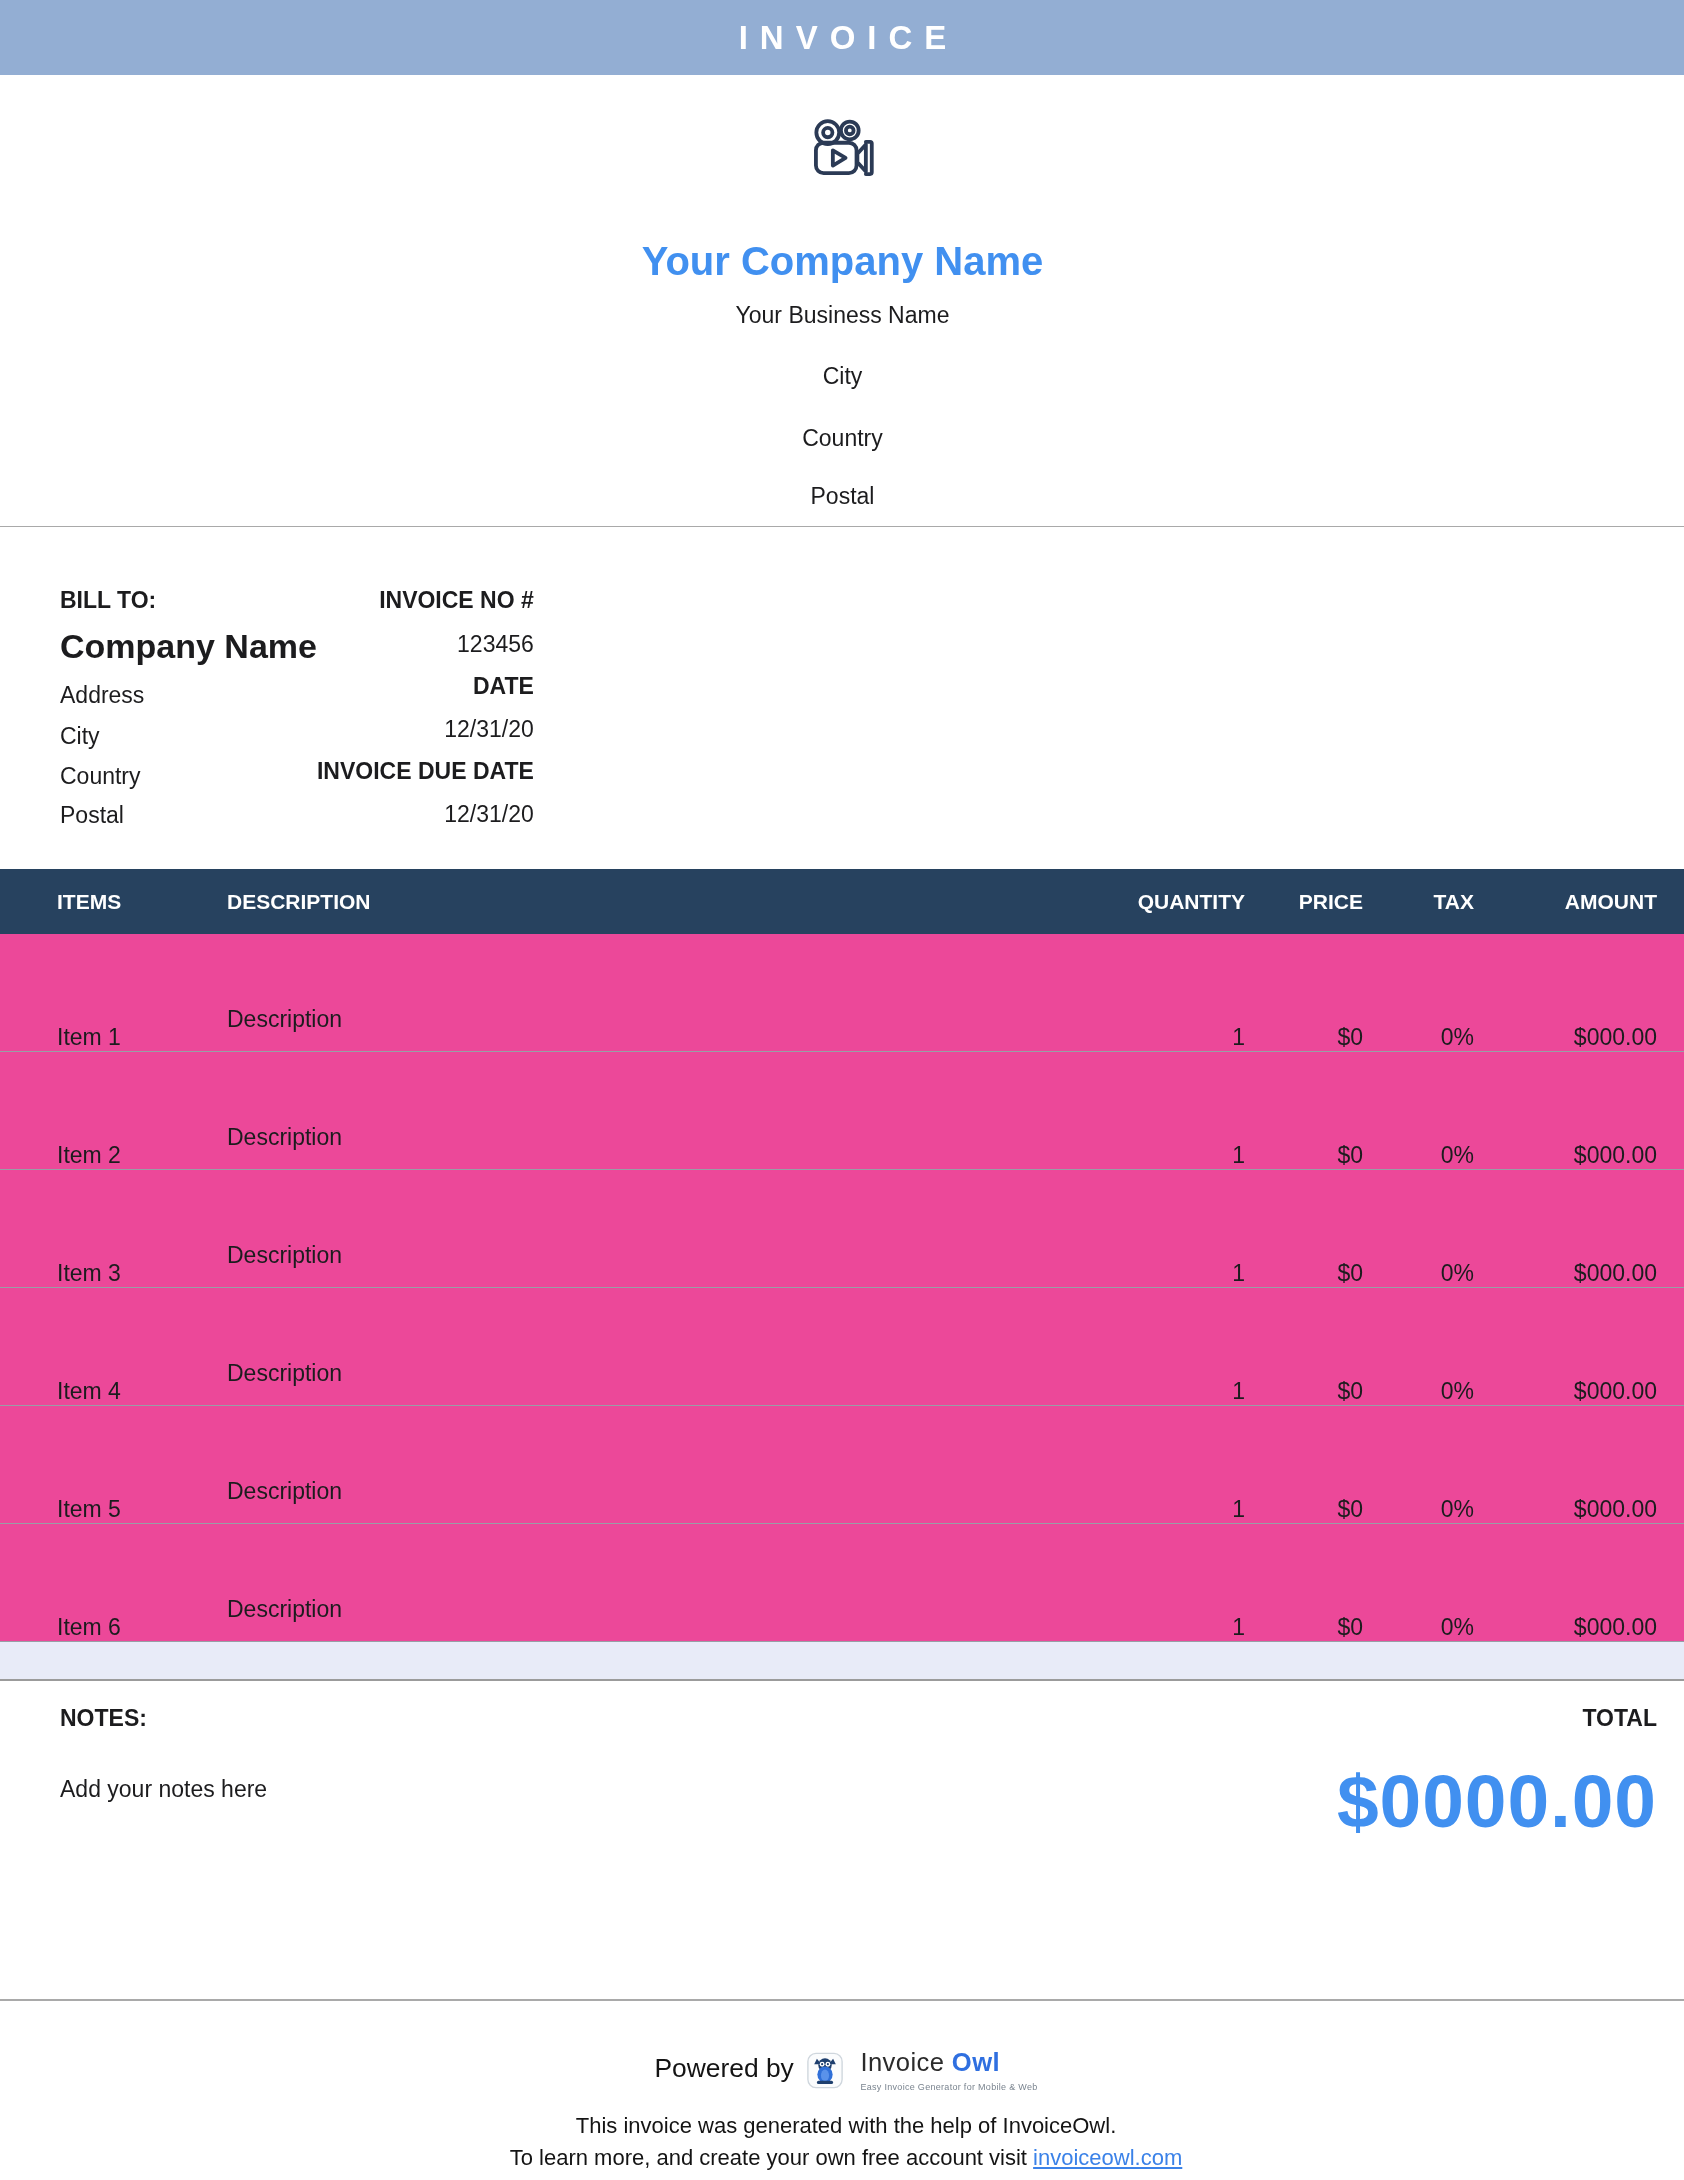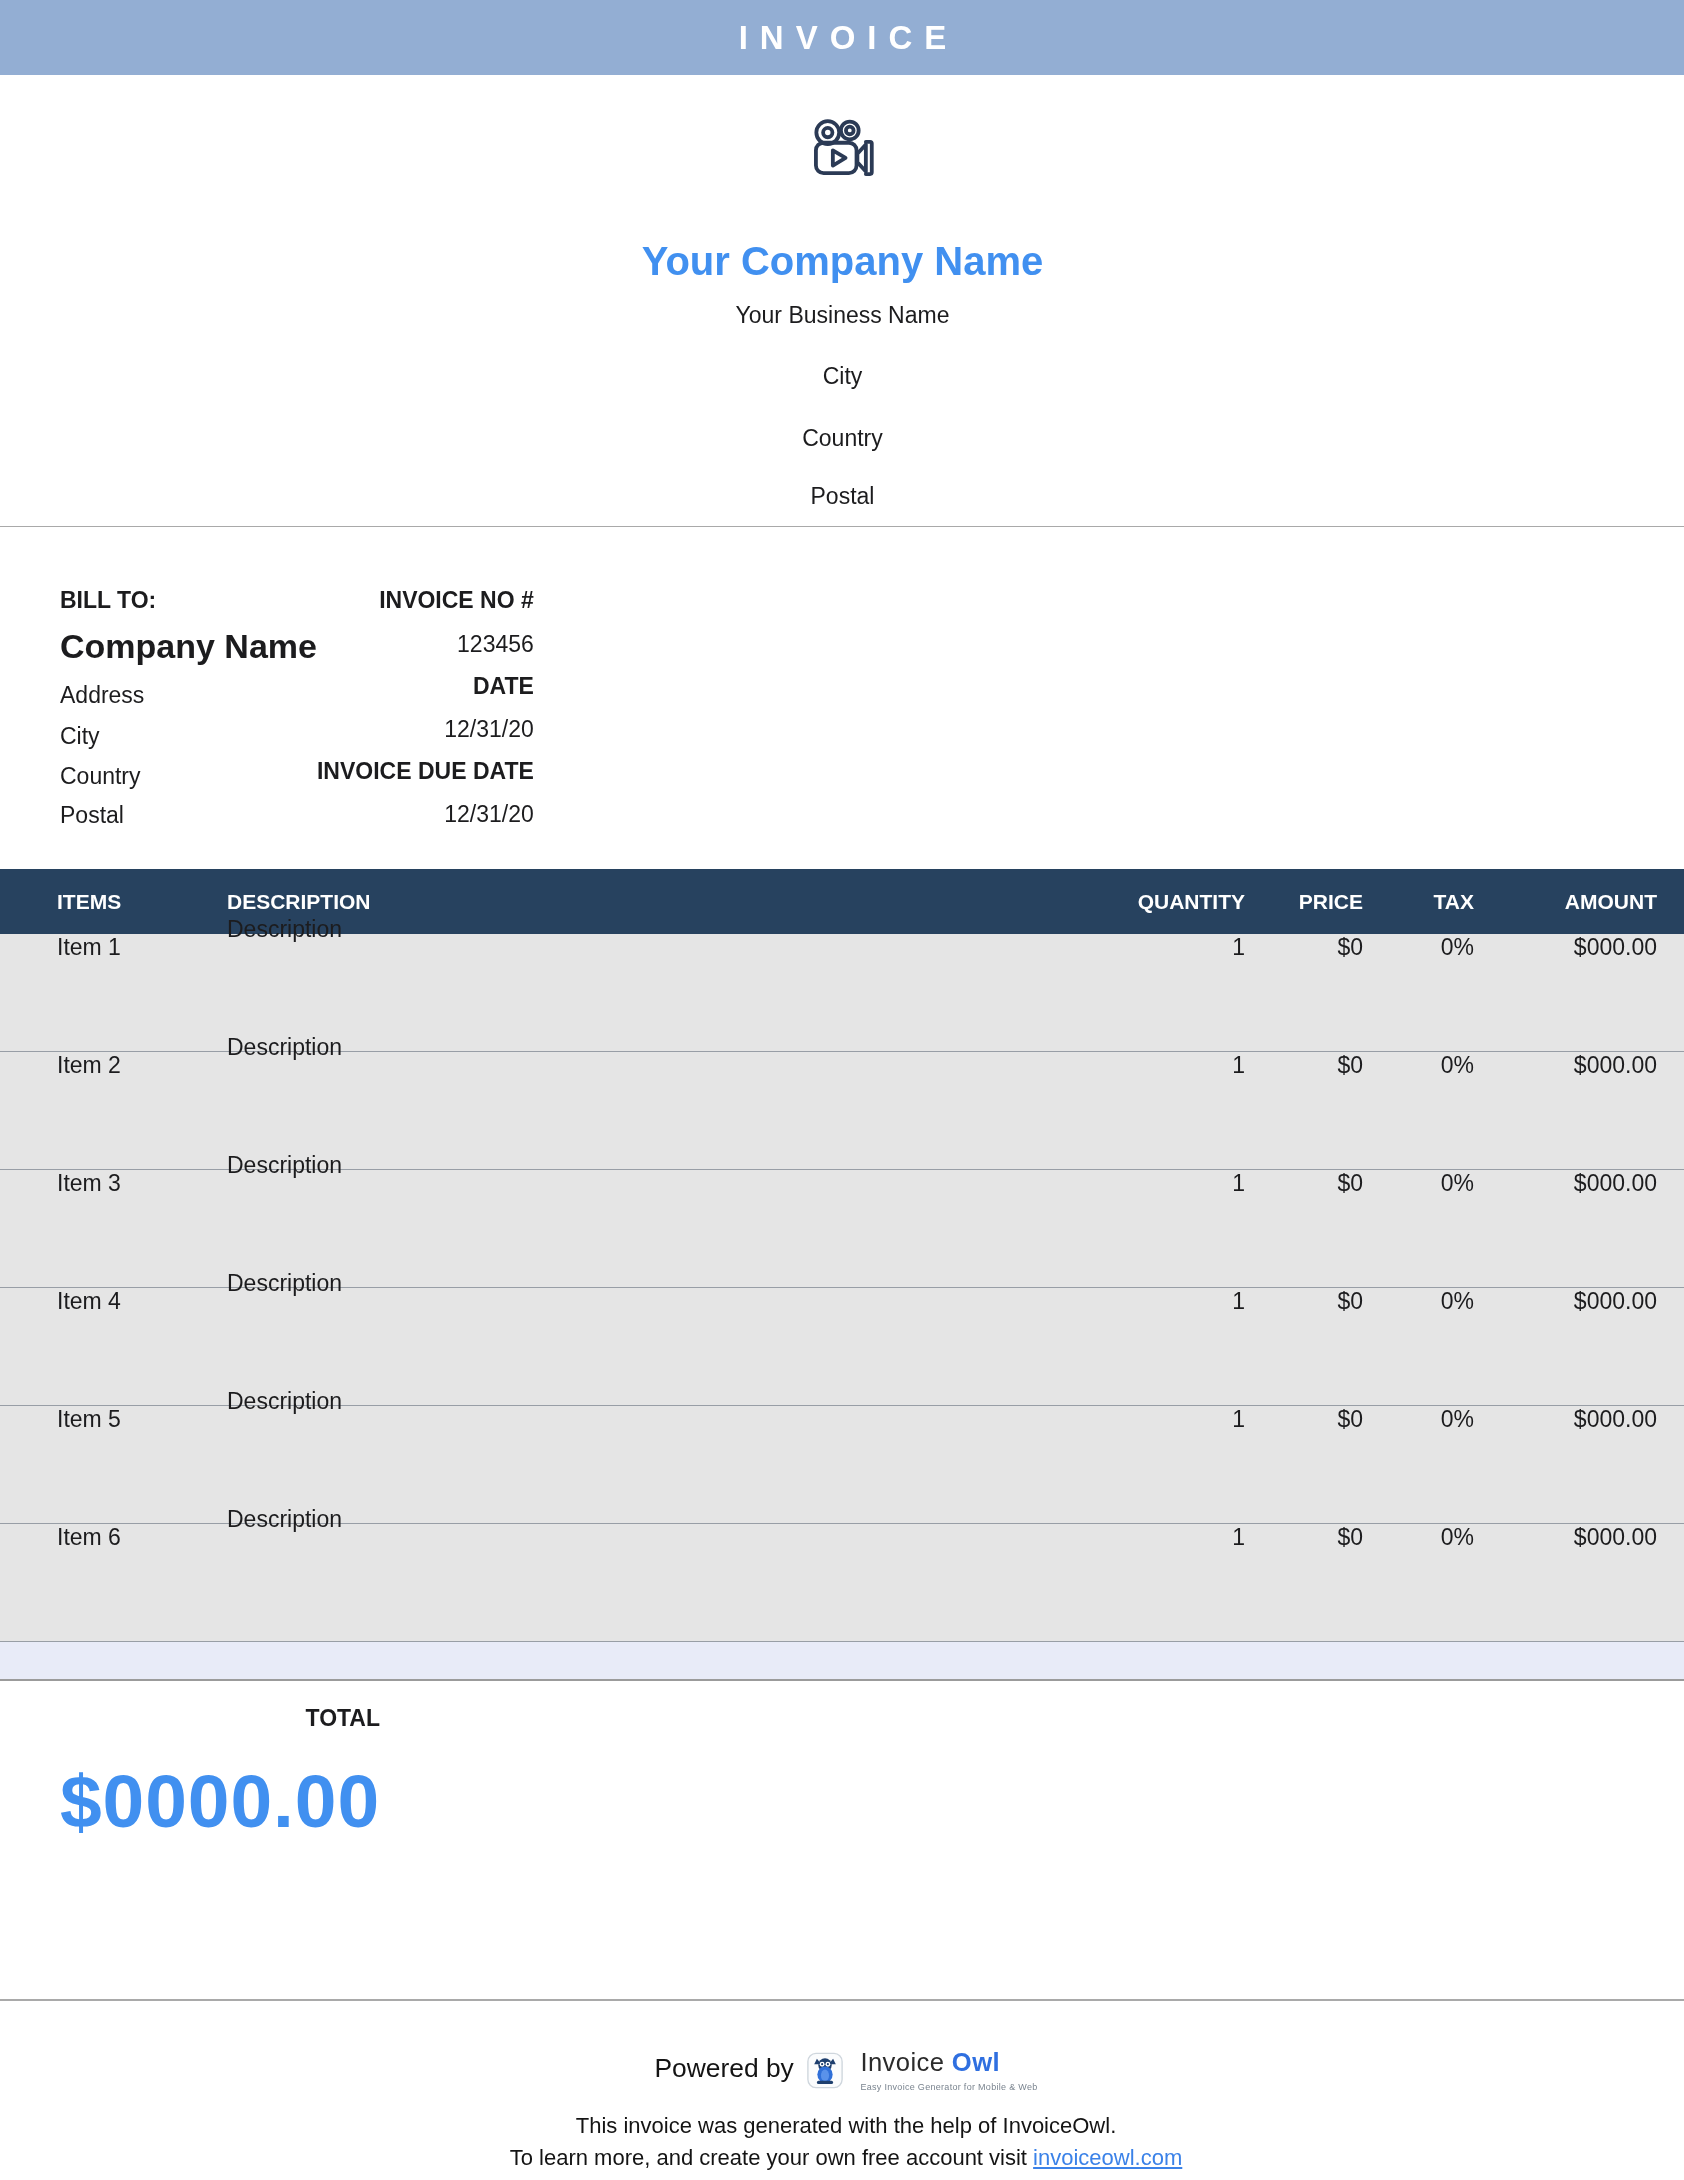--- a/index.html
+++ b/index.html
@@ -83,24 +83,24 @@
     background: #27425f;
     color: #ffffff;
     font-weight: bold;
     font-size: 21px;
     display: flex;
     align-items: center;
     padding-right: 28px;
   }
   .t-row {
     height: 118px;
-    background: #e5e5e5;
+    background: #ec4899;
     border-bottom: 1.7px solid #989ea6;
     display: flex;
-    align-items: flex-start;
+    align-items: flex-end;
     font-size: 23px;
     padding-right: 28px;
   }
   .t-bottom-pad {
     height: 39px;
     background: #e8ebf8;
     border-bottom: 2.6px solid #9b9b9b;
   }
   .c-items { width: 227px; padding-left: 57px; }
   .c-desc  { flex: 1; }
@@ -268,20 +268,24 @@
       <div class="c-desc">Description</div>
       <div class="c-qty">1</div>
       <div class="c-price">$0</div>
       <div class="c-tax">0%</div>
       <div class="c-amt">$000.00</div>
     </div>
     <div class="t-bottom-pad"></div>
   </section>
 
   <section class="summary">
+    <div class="notes-block">
+      <div class="notes-label">NOTES:</div>
+      <div class="notes-text">Add your notes here</div>
+    </div>
     <div class="total-block">
       <div class="total-label">TOTAL</div>
       <div class="total-value">$0000.00</div>
     </div>
   </section>
 
   <hr class="footer-divider">
   <footer class="footer">
     <div class="powered-row">
       <span class="powered-text">Powered by</span>

